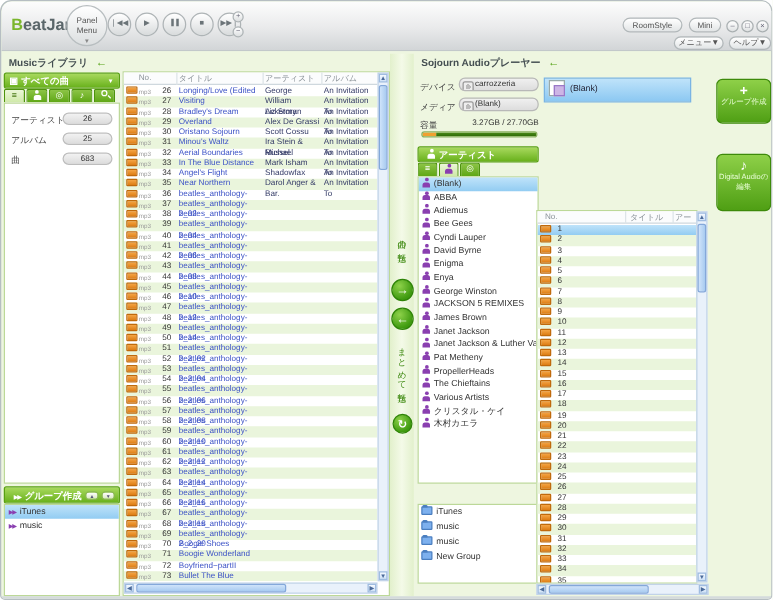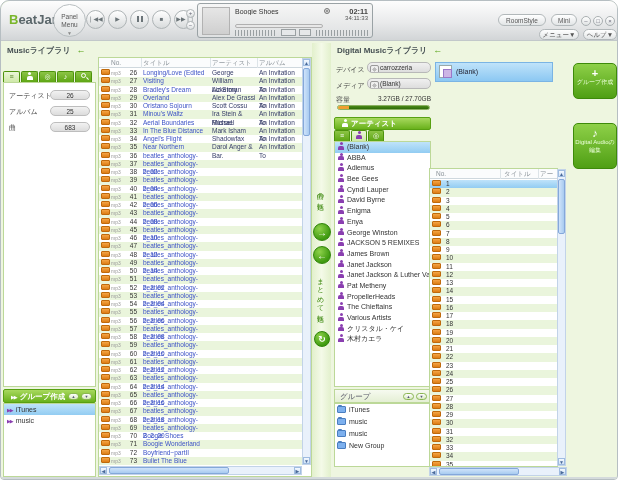--- a/index.html
+++ b/index.html
@@ -106,46 +106,38 @@
     <div class="pmenu"><span>Panel Menu</span><br><span class="car">▼</span></div>
 
     <div class="tbtn" style="left:85px;"><span>❘◀◀</span></div>
     <div class="tbtn" style="left:107px;"><span>▶</span></div>
     <div class="tbtn pausebars" style="left:129px;"><i></i><i></i></div>
     <div class="tbtn" style="left:151px;"><span>■</span></div>
     <div class="tbtn" style="left:173px;"><span>▶▶❘</span></div>
     <div class="volbtn" style="left:185px;top:8px;">+</div>
     <div class="volbtn" style="left:185px;top:20px;">−</div>
 
-    <div class="display">
-      <div class="art"></div>
-      <div class="dtitle">Boogie Shoes</div>
-      <div class="gear"></div>
-      <div class="dtime1">02:11</div>
-      <div class="dtime2">34:11:33</div>
-      <div class="prog"></div>
-      <div class="meter" style="left:37px;top:26px;width:42px;"></div>
-      <div class="mbox" style="left:83px;top:25px;width:15px;"></div>
-      <div class="mbox" style="left:101px;top:25px;width:12px;"></div>
-      <div class="meter" style="left:118px;top:26px;width:52px;"></div>
-    </div>
 
     <div class="pill" style="left:497px;top:13px;width:48px;height:12px;line-height:11px;"><span>RoomStyle</span></div>
     <div class="pill" style="left:550px;top:13px;width:26px;height:12px;line-height:11px;"><span>Mini</span></div>
     <div class="wctl" style="left:580px;"><span>–</span></div>
     <div class="wctl" style="left:592px;"><span>□</span></div>
     <div class="wctl" style="left:604px;"><span>×</span></div>
     <div class="pill" style="left:538px;top:28px;width:40px;height:11px;line-height:10px;"><span>メニュー▼</span></div>
     <div class="pill" style="left:582px;top:28px;width:34px;height:11px;line-height:10px;"><span>ヘルプ▼</span></div>
   </div>
 
   <div class="divider-strip"></div>
 
   <div class="phead" style="left:6px;top:44px;"><span>Musicライブラリ</span><span class="backarrow">←</span></div>
 
+  <div class="gbar" style="left:2px;top:57px;width:93px;height:13px;padding-left:4px;">
+    <span class="gridicon"></span><span>すべての曲</span>
+    <span style="position:absolute;right:4px;font-size:5px;">▼</span>
+  </div>
 
   <div class="tabs" style="left:2px;top:70px;width:93px;">
     <div class="tab active" style="width:17px;"><span style="color:#4a7a18;">≡</span></div>
     <div class="tab" style="width:17px;"><span class="picon white"></span></div>
     <div class="tab" style="width:17px;"><span>◎</span></div>
     <div class="tab" style="width:17px;"><span>♪</span></div>
     <div class="tab" style="width:17px;"><span class="searchicon"></span></div>
   </div>
 
   <div class="whitebox" style="left:2px;top:81px;width:93px;height:305px;">
@@ -536,21 +528,21 @@
     <div class="sbthumb" style="left:9px;top:0px;width:120px;height:7px;"></div>
     <div class="sbarrow" style="right:0;top:0;width:7px;height:7px;">▶</div>
   </div>
 
   <div class="vlabel" style="left:314px;top:186px;">曲の転送</div>
   <div class="cbtn" style="left:312px;top:222px;width:18px;height:18px;font-size:10px;line-height:17px;"><span>→</span></div>
   <div class="cbtn" style="left:312px;top:245px;width:18px;height:18px;font-size:10px;line-height:17px;"><span>←</span></div>
   <div class="vlabel" style="left:314px;top:272px;">まとめて転送</div>
   <div class="cbtn" style="left:313px;top:330px;width:16px;height:16px;font-size:9px;line-height:15px;"><span>↻</span></div>
 
-  <div class="phead" style="left:336px;top:44px;"><span>Digital Musicライブラリ</span><span class="backarrow">←</span></div>
+  <div class="phead" style="left:336px;top:44px;"><span>Sojourn Audioプレーヤー</span><span class="backarrow">←</span></div>
 
   <div class="flabel" style="left:335px;top:64px;">デバイス</div>
   <div class="ffield" style="left:366px;top:61px;width:64px;"><span>carrozzeria</span></div>
   <div class="flabel" style="left:335px;top:80px;">メディア</div>
   <div class="ffield" style="left:366px;top:77px;width:64px;"><span>(Blank)</span></div>
   <div class="flabel" style="left:335px;top:94px;">容量</div>
   <div class="capval" style="left:360px;top:94px;width:70px;">3.27GB / 27.70GB</div>
   <div class="capbar" style="left:336px;top:104px;width:93px;">
     <div class="capused"></div>
     <div class="capfree"></div>
@@ -581,25 +573,20 @@
         <div class="lrow arow"><span class="picon"></span><span>Janet Jackson &amp; Luther Vandross</span></div>
         <div class="lrow arow"><span class="picon"></span><span>Pat Metheny</span></div>
         <div class="lrow arow"><span class="picon"></span><span>PropellerHeads</span></div>
         <div class="lrow arow"><span class="picon"></span><span>The Chieftains</span></div>
         <div class="lrow arow"><span class="picon"></span><span>Various Artists</span></div>
         <div class="lrow arow"><span class="picon"></span><span>クリスタル・ケイ</span></div>
         <div class="lrow arow"><span class="picon"></span><span>木村カエラ</span></div>
       </div>
   </div>
 
-  <div style="position:absolute;left:333px;top:388px;width:97px;height:14px;background:linear-gradient(#f6faf0,#e4efd4);border:1px solid #bcd898;font-size:7.5px;color:#556;line-height:13px;padding-left:5px;">
-    <span>グループ</span>
-    <span class="updown" style="right:16px;top:3px;">▲</span>
-    <span class="updown" style="right:3px;top:3px;">▼</span>
-  </div>
   <div class="whitebox" style="left:333px;top:402px;width:97px;height:64px;">
     <div id="groups">
         <div class="lrow grow"><span class="ficon"></span><span>iTunes</span></div>
         <div class="lrow grow"><span class="ficon"></span><span>music</span></div>
         <div class="lrow grow"><span class="ficon"></span><span>music</span></div>
         <div class="lrow grow"><span class="ficon"></span><span>New Group</span></div>
       </div>
   </div>
 
   <div class="mediasel" style="left:434px;top:61px;width:118px;">

